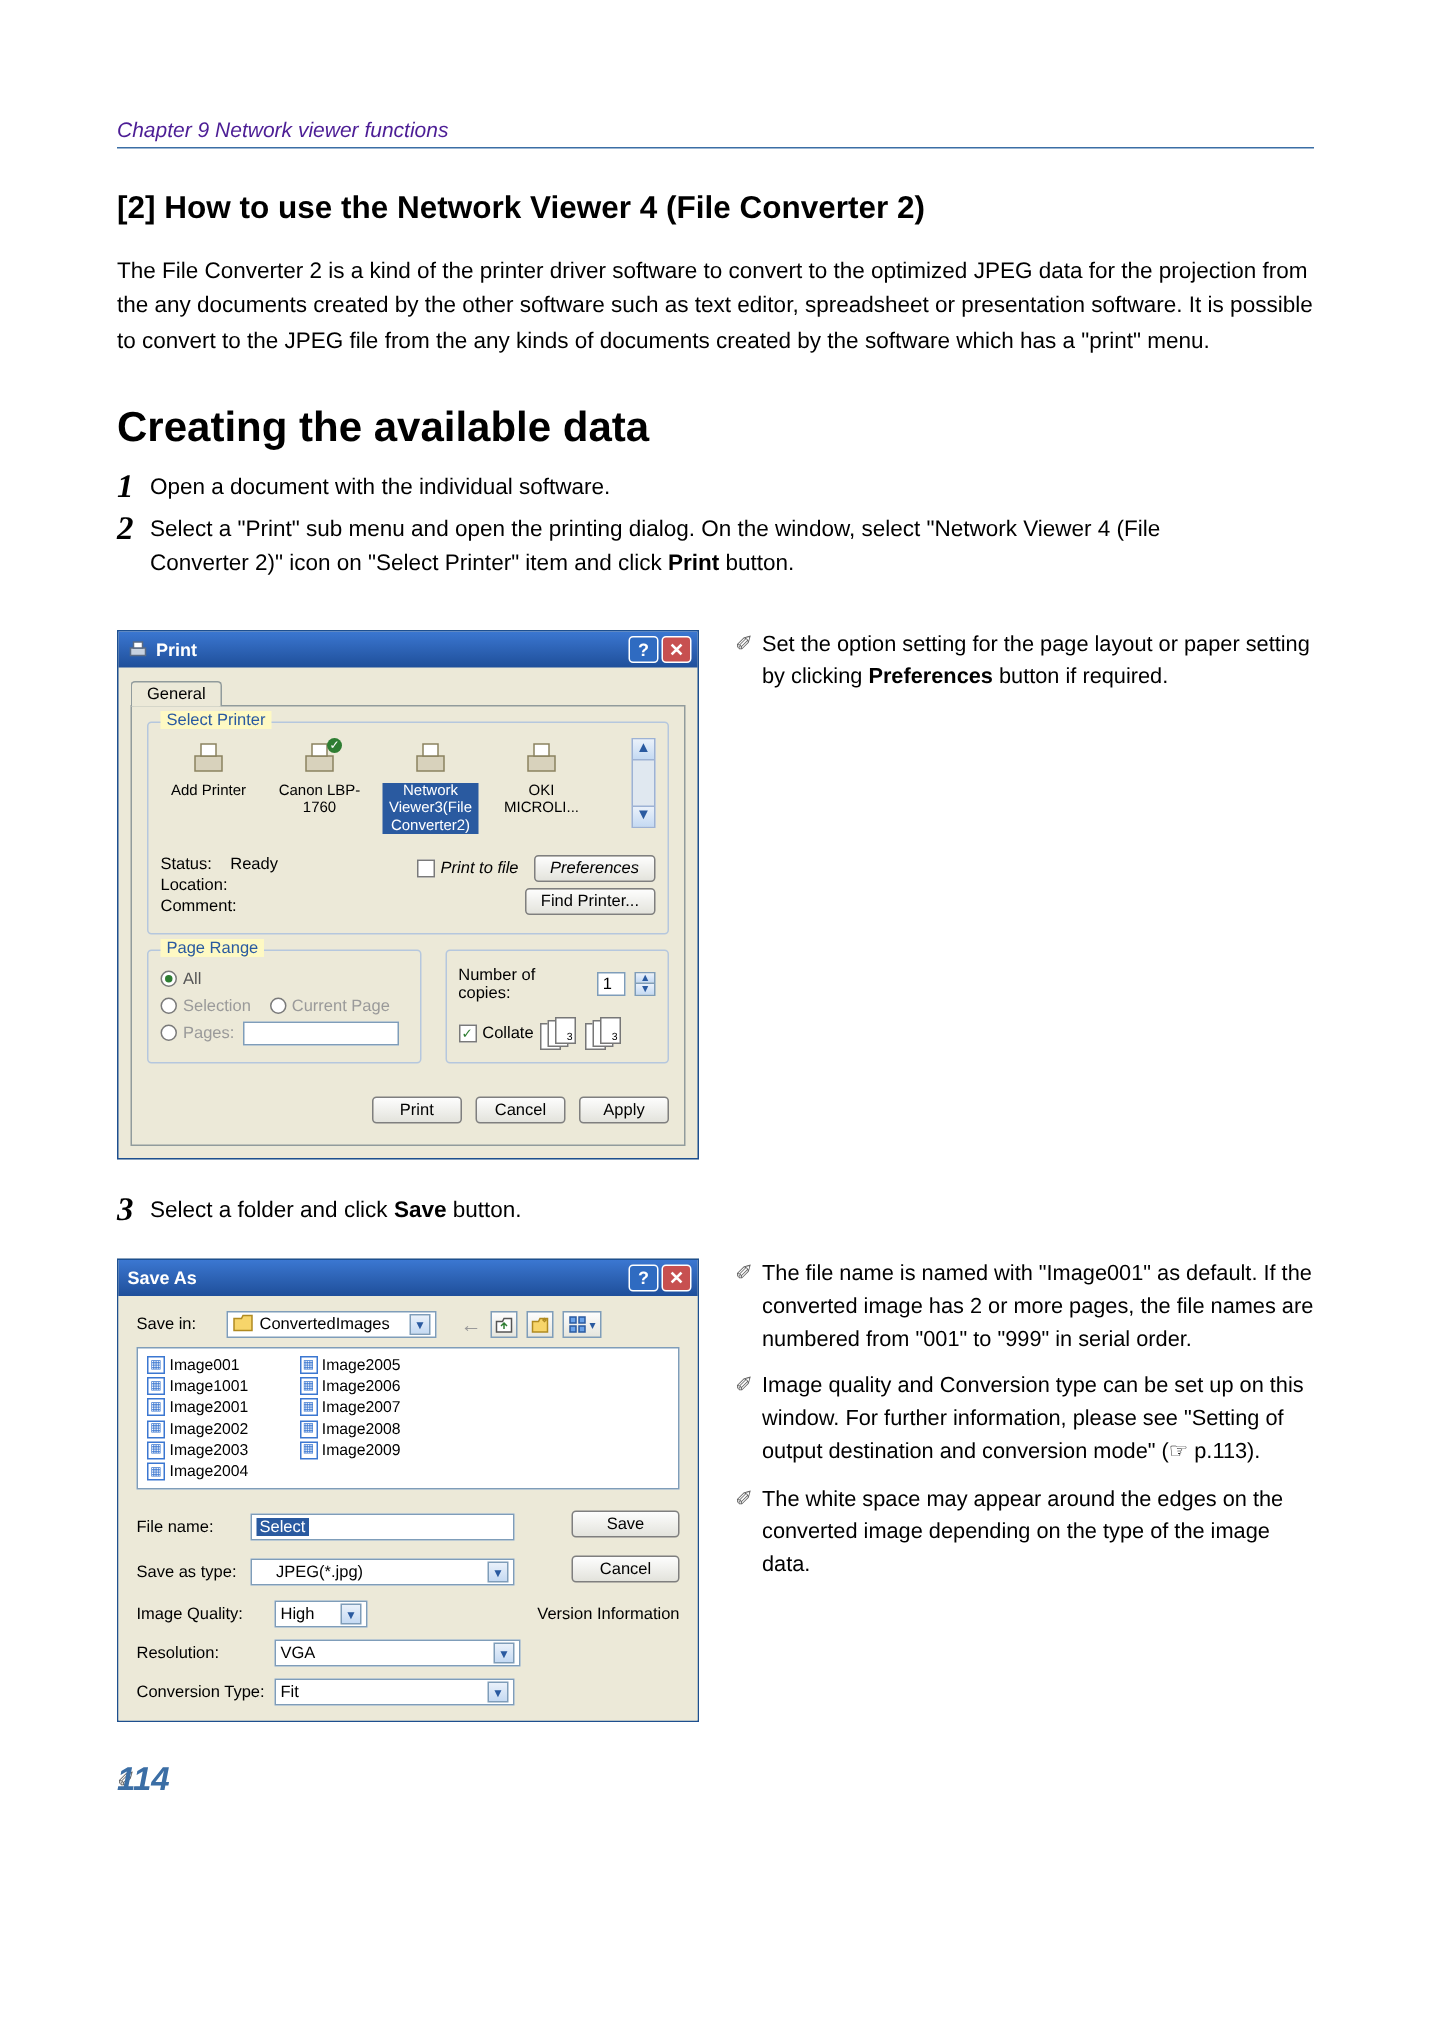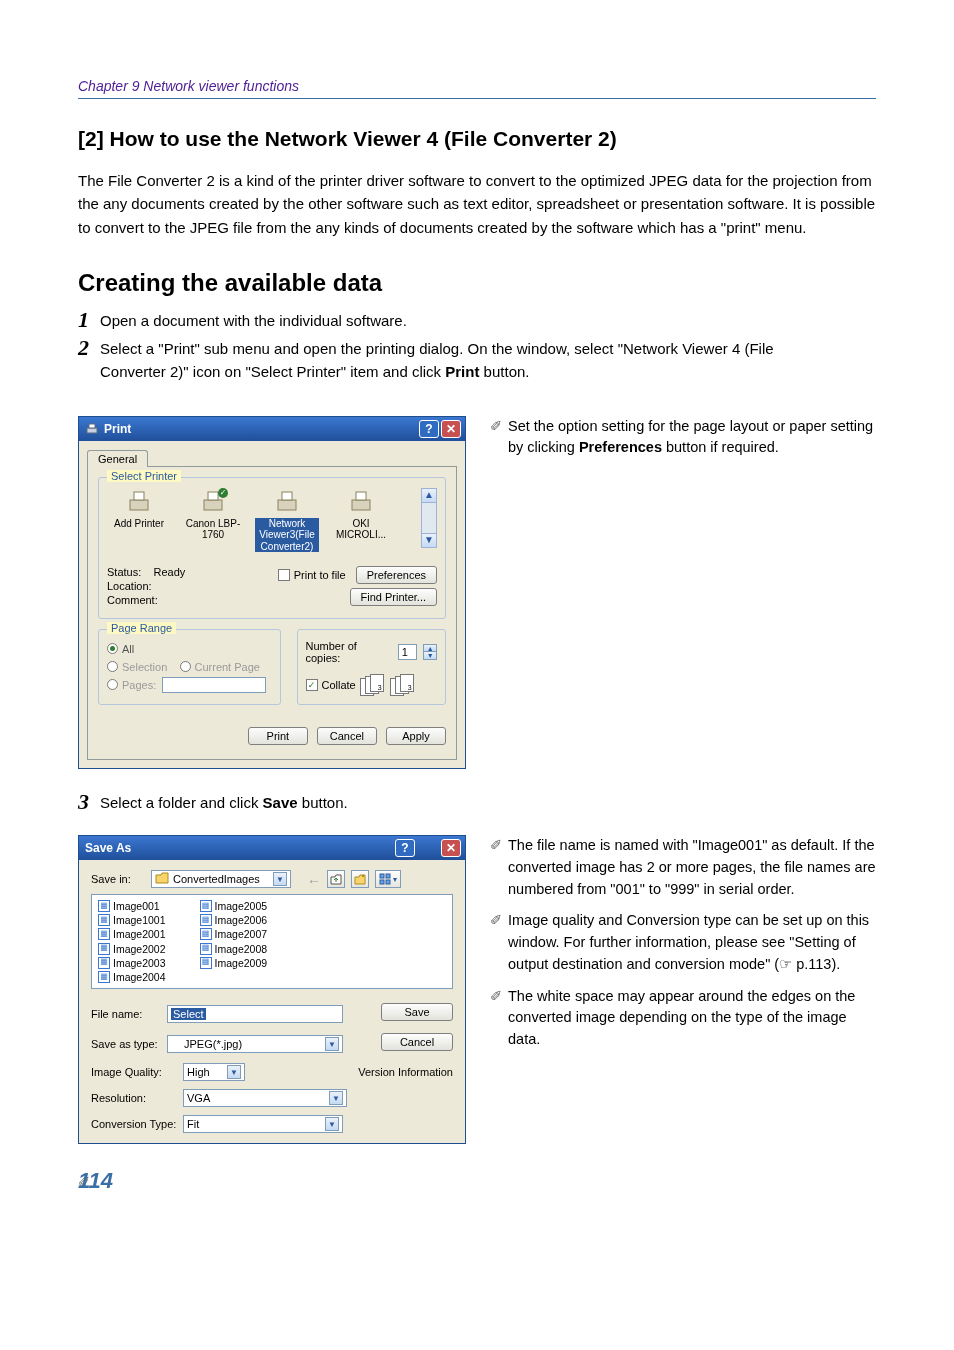--- a/index.html
+++ b/index.html
@@ -27,21 +27,21 @@
     font-size: 21px;
     font-weight: bold;
     margin-bottom: 18px;
   }
   .body-text {
     font-size: 15px;
     line-height: 1.55;
     margin-bottom: 30px;
   }
   .subsection-title {
-    font-size: 24px;
+    font-size: 28px;
     font-weight: bold;
     margin-bottom: 10px;
   }
   .step {
     display: flex;
     font-size: 15px;
     line-height: 1.55;
     margin-bottom: 2px;
   }
   .step-num {
@@ -196,21 +196,21 @@
   .collate-pic .sheet {
     position: absolute; width: 14px; height: 18px;
     border: 1px solid #777; background: #fff; font-size: 7px;
     display: flex; align-items: flex-end; justify-content: flex-end; padding: 0 1px;
   }
 
   .dlg-buttons { text-align: right; margin-top: 12px; }
   .dlg-buttons .win-btn { margin-left: 6px; min-width: 60px; text-align: center; }
 
   
-  .saveas .title-bar { height: 24px; gap: 24px; }
+  .saveas .title-bar { height: 24px; }
   .sa-body { background: #ece9d8; padding: 10px 12px; }
   .sa-toprow { display: flex; align-items: center; gap: 6px; margin-bottom: 6px; }
   .sa-label { width: 92px; }
   .sa-dd {
     border: 1px solid #7f9db9; background: #fff; height: 18px;
     display: flex; align-items: center; padding: 0 3px; gap: 4px; min-width: 140px;
   }
   .sa-dd .arrow {
     width: 14px; height: 14px;
     background: linear-gradient(#eaf1fa,#c5daf3);
@@ -352,21 +352,21 @@
                   <div class="arrow down">▼</div>
                 </div>
               </div>
               <div class="status-row">
                 <div class="status-left">
                   <div><span>Status:</span>&nbsp;&nbsp;&nbsp;&nbsp;<span>Ready</span></div>
                   <div>Location:</div>
                   <div>Comment:</div>
                 </div>
                 <div class="status-right">
-                  <div style="display:flex;align-items:center;justify-content:flex-end;gap:10px;margin-bottom:4px;">
+                  <div style="display:flex;align-items:center;justify-content:flex-end;gap:10px;margin-bottom:4px;font-style:italic;">
                     <label class="chk">
                       <span class="box"></span>
                         <span>Print to file</span>
                     </label>
                     <span class="win-btn" style="min-width:72px;text-align:center;margin-bottom:0;">Preferences</span>
                   </div>
                   <span class="win-btn" style="min-width:72px;text-align:center;">Find Printer...</span>
                 </div>
               </div>
             </div>

